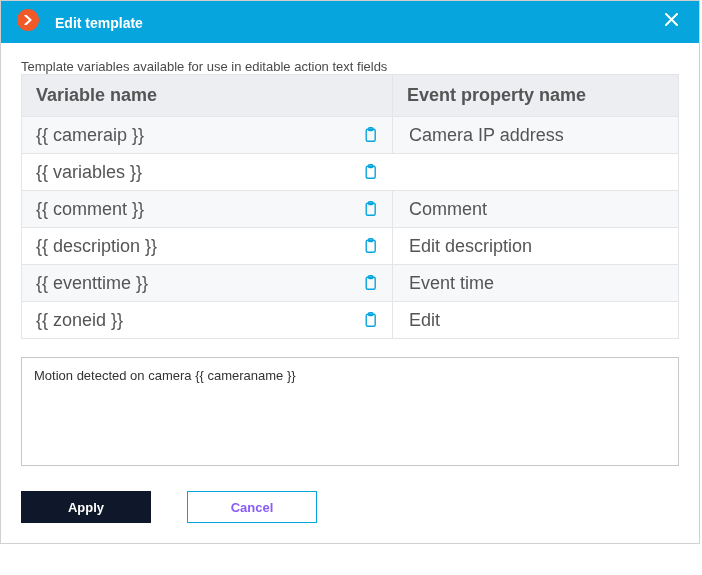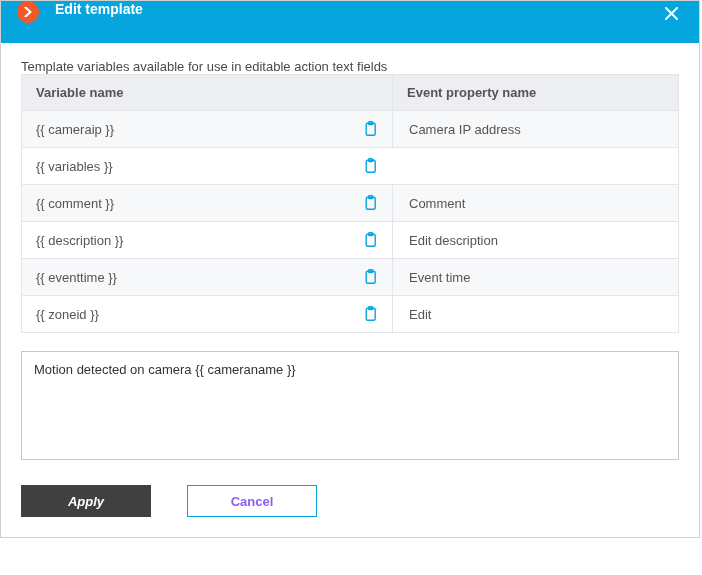--- a/index.html
+++ b/index.html
@@ -14,22 +14,22 @@
   }
   .dialog {
     width: 700px;
     border: 1px solid #d0d0d0;
     background: #fff;
   }
   .titlebar {
     height: 42px;
     background: #06a5dd;
     display: flex;
-    align-items: flex-start;
-    padding: 0 16px;
+    align-items: flex-end;
+    padding: 12px 16px;
   }
   .title-icon {
     width: 22px;
     height: 22px;
     border-radius: 50%;
     background: #ef5a28;
     display: flex;
     align-items: center;
     justify-content: center;
     margin-right: 16px;
@@ -60,39 +60,39 @@
   }
   .var-table {
     border: 1px solid #e3e5e8;
     width: 100%;
   }
   .var-header {
     display: flex;
     background: #eceef1;
     font-weight: 600;
     color: #555;
-    font-size: 13px;
+    font-size: 18px;
   }
   .col-var {
     width: 370px;
     padding: 10px 14px;
     display: flex;
     align-items: center;
   }
   .col-prop {
     flex: 1;
     padding: 10px 14px;
     display: flex;
     align-items: center;
     border-left: 1px solid #e3e5e8;
   }
   .var-row {
     display: flex;
     border-top: 1px solid #e3e5e8;
-    font-size: 13px;
+    font-size: 18px;
     color: #555;
     height: 37px;
   }
   .var-row:nth-child(odd) { background: #f7f8f9; }
   .var-row:nth-child(even) { background: #ffffff; }
   .var-name-cell {
     width: 370px;
     padding: 0 10px 0 14px;
     display: flex;
     align-items: center;
@@ -138,23 +138,22 @@
     display: flex;
     align-items: center;
     justify-content: center;
     font-weight: 600;
     font-size: 13px;
     cursor: pointer;
     border: none;
     font-family: inherit;
   }
   .btn-primary {
-    background: #404040;
+    background: #0f172a;
     color: #fff;
-    font-style: italic;
   }
   .btn-secondary {
     background: #fff;
     color: #8b5cf6;
     border: 1px solid #06a5dd;
   }
 </style>
 </head>
 <body>
 

